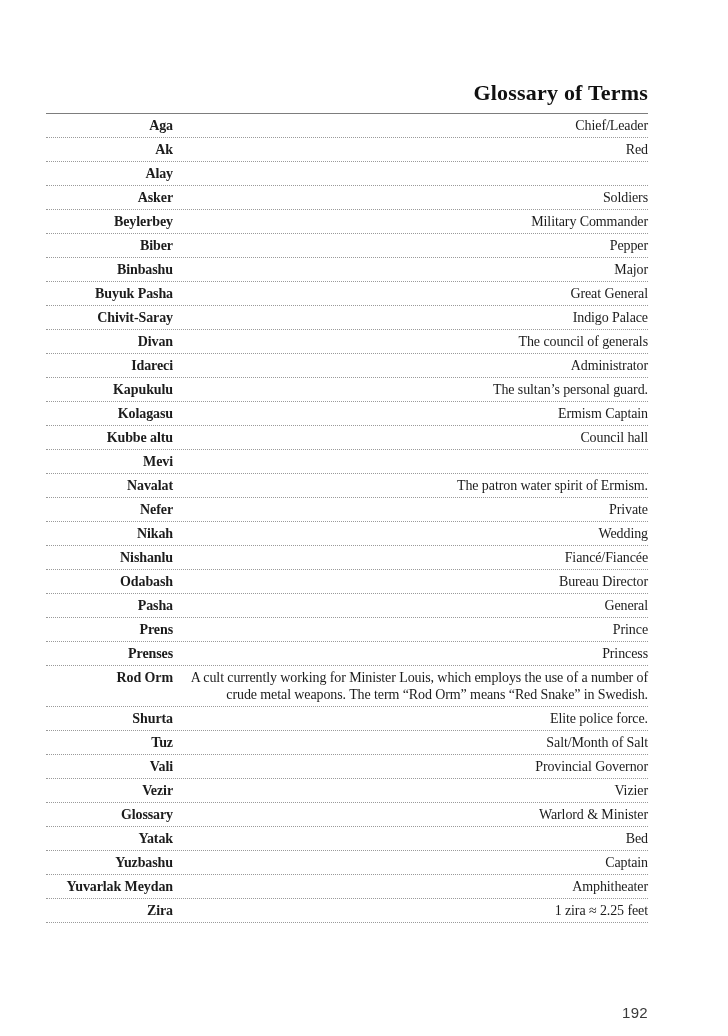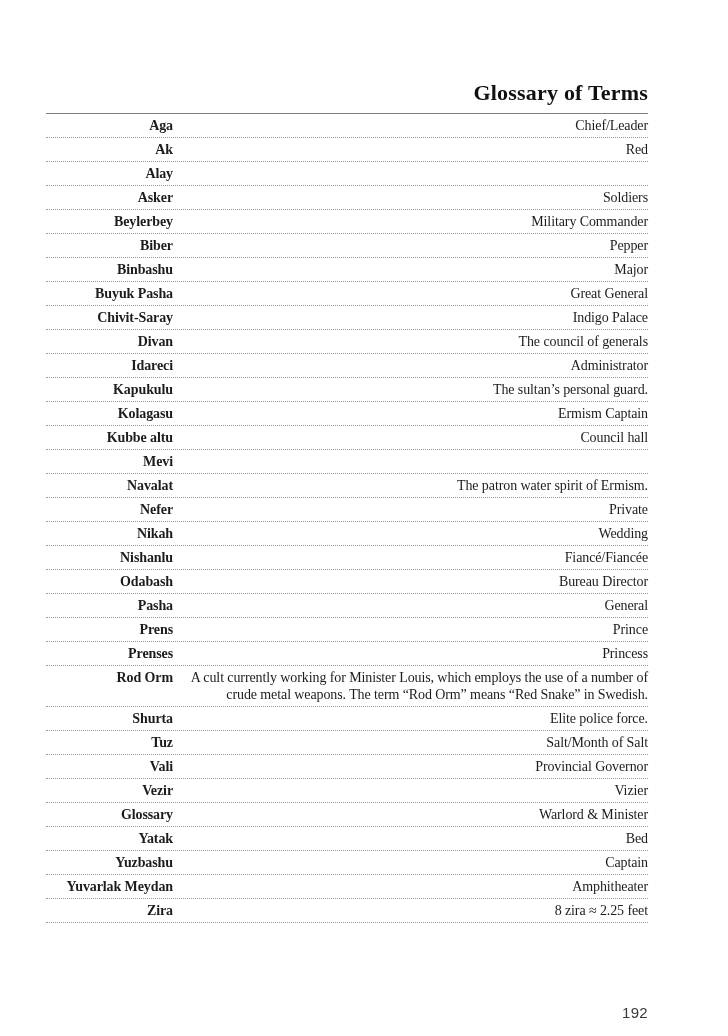--- a/index.html
+++ b/index.html
@@ -225,18 +225,18 @@
     <span class="glossary-definition">Captain</span>
   </div>
 
   <div class="glossary-row">
     <span class="glossary-term">Yuvarlak Meydan</span>
     <span class="glossary-definition">Amphitheater</span>
   </div>
 
   <div class="glossary-row">
     <span class="glossary-term">Zira</span>
-    <span class="glossary-definition">8 zira ≈ 2.25 feet</span>
+    <span class="glossary-definition">1 zira ≈ 2.25 feet</span>
   </div>
 </div>
 </div>
 
 <div class="page-number">192</div>
 
 </body></html>

